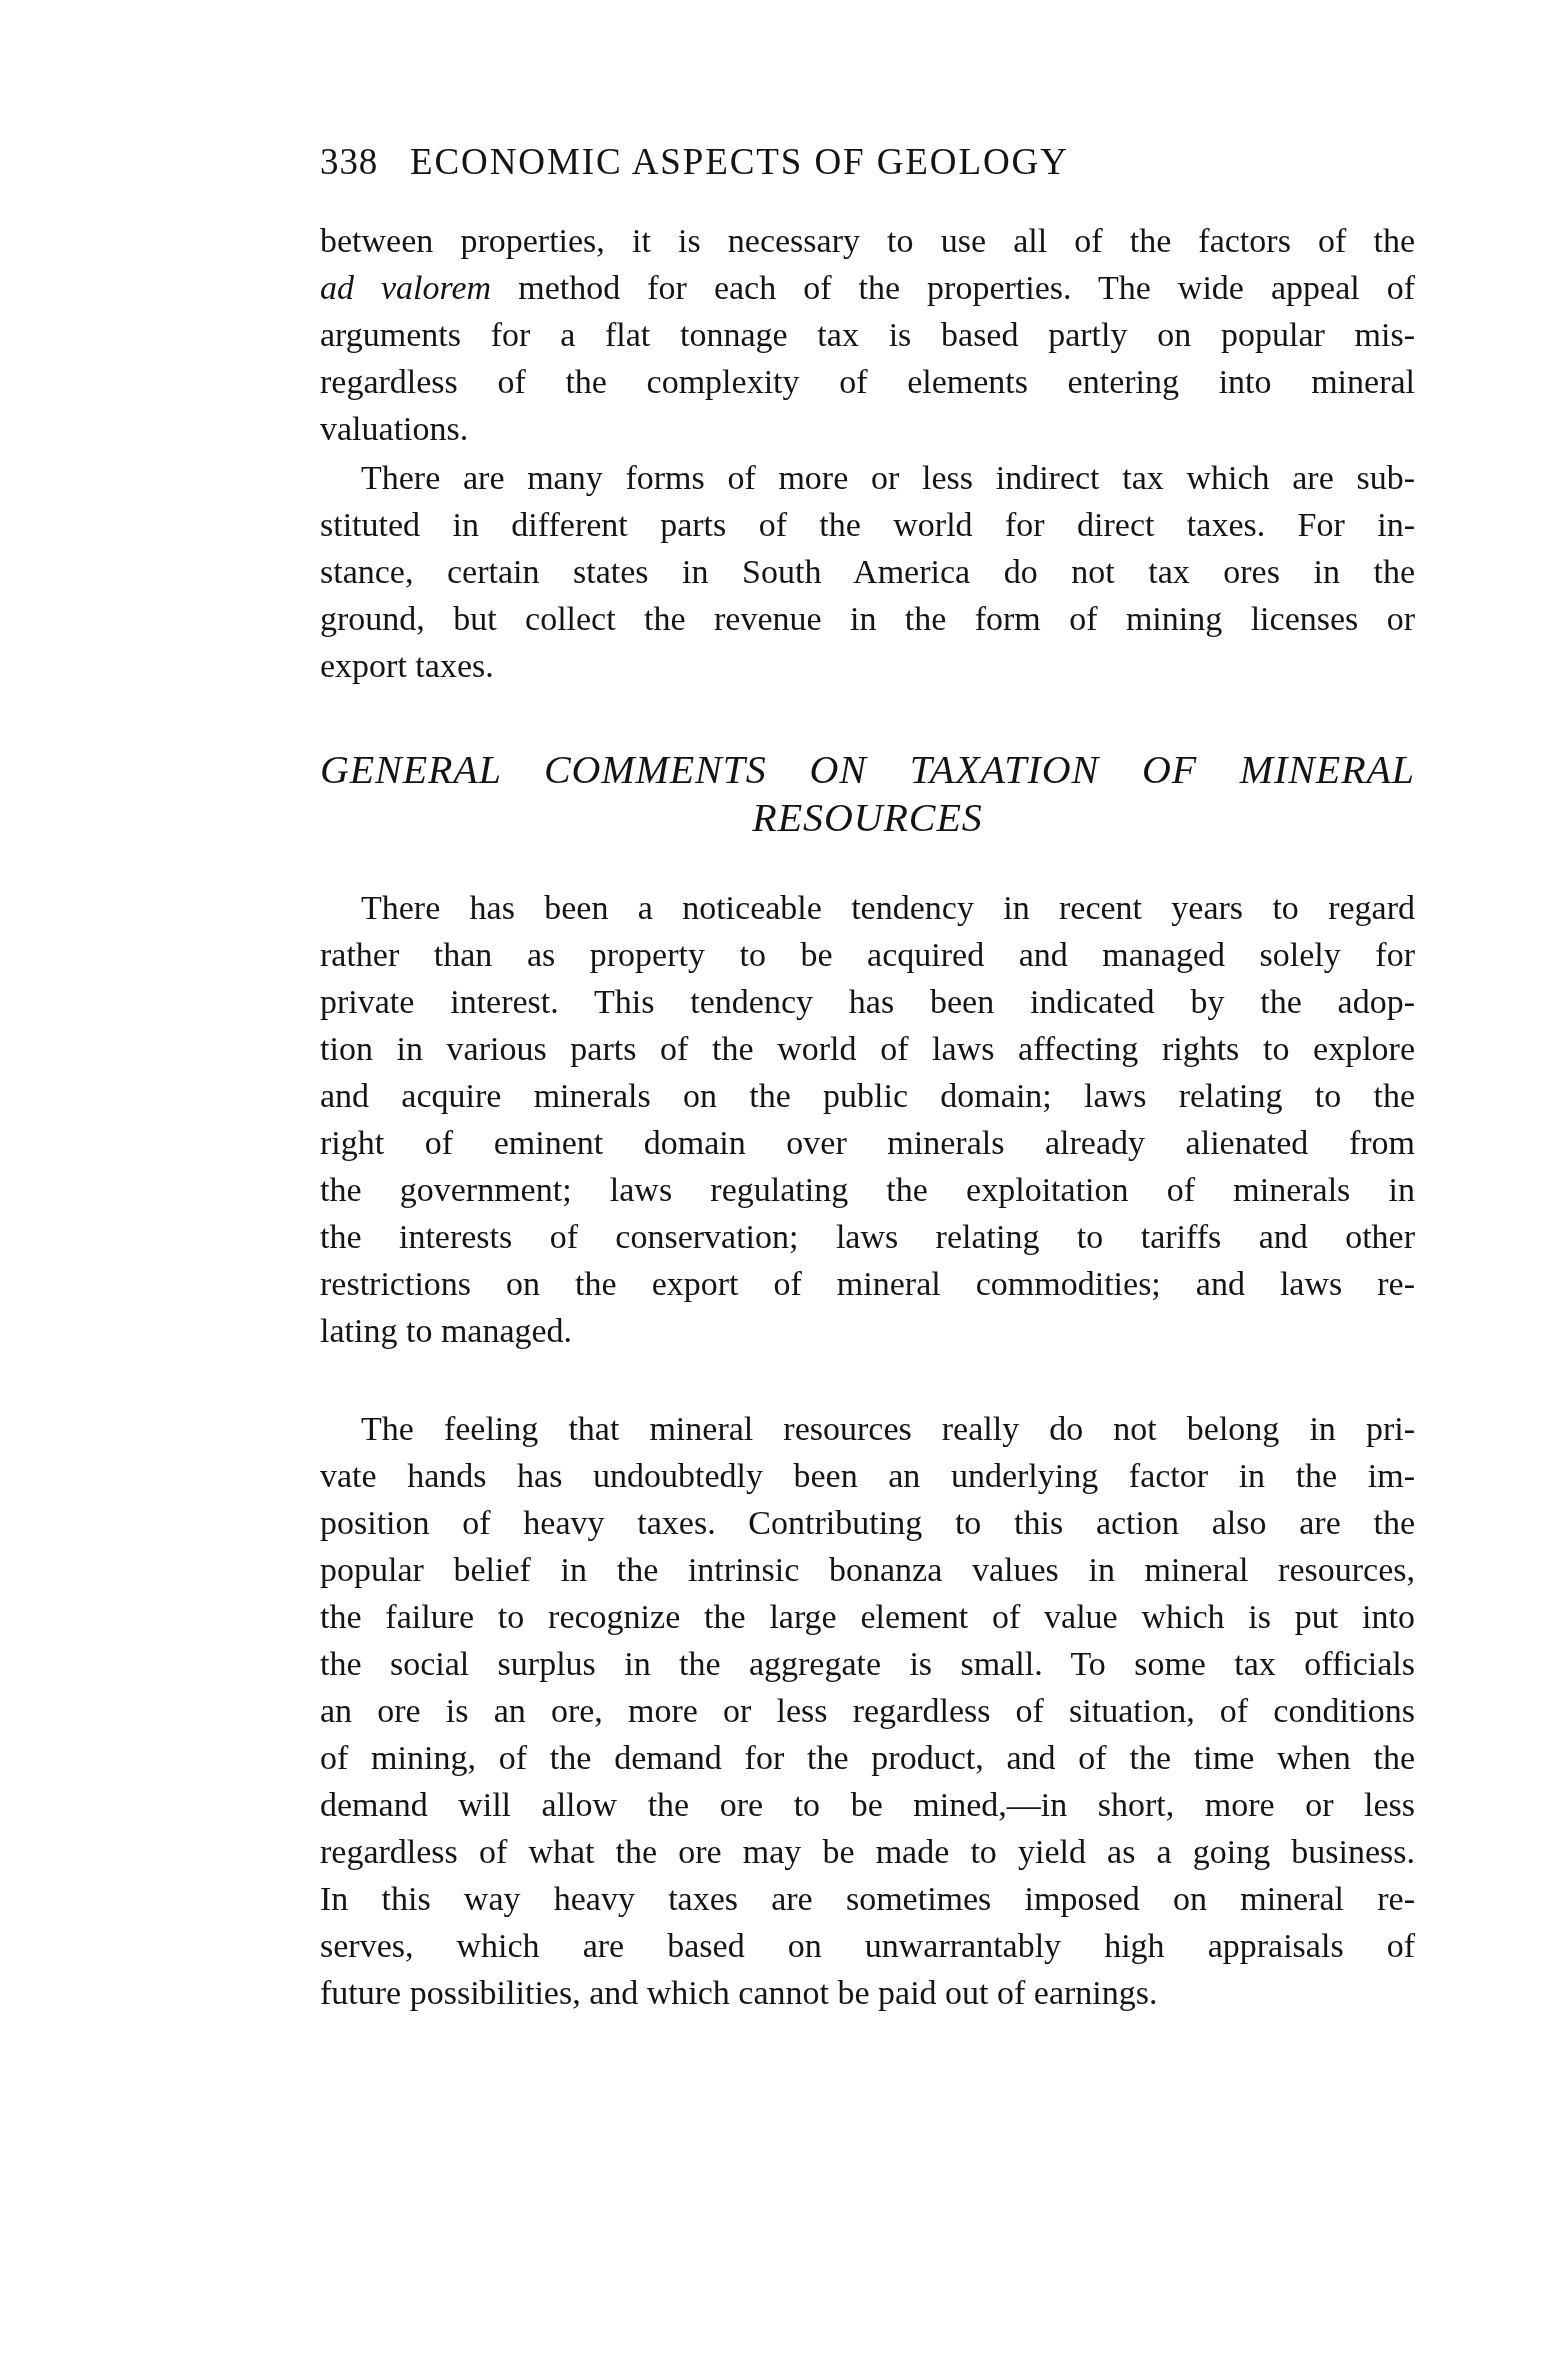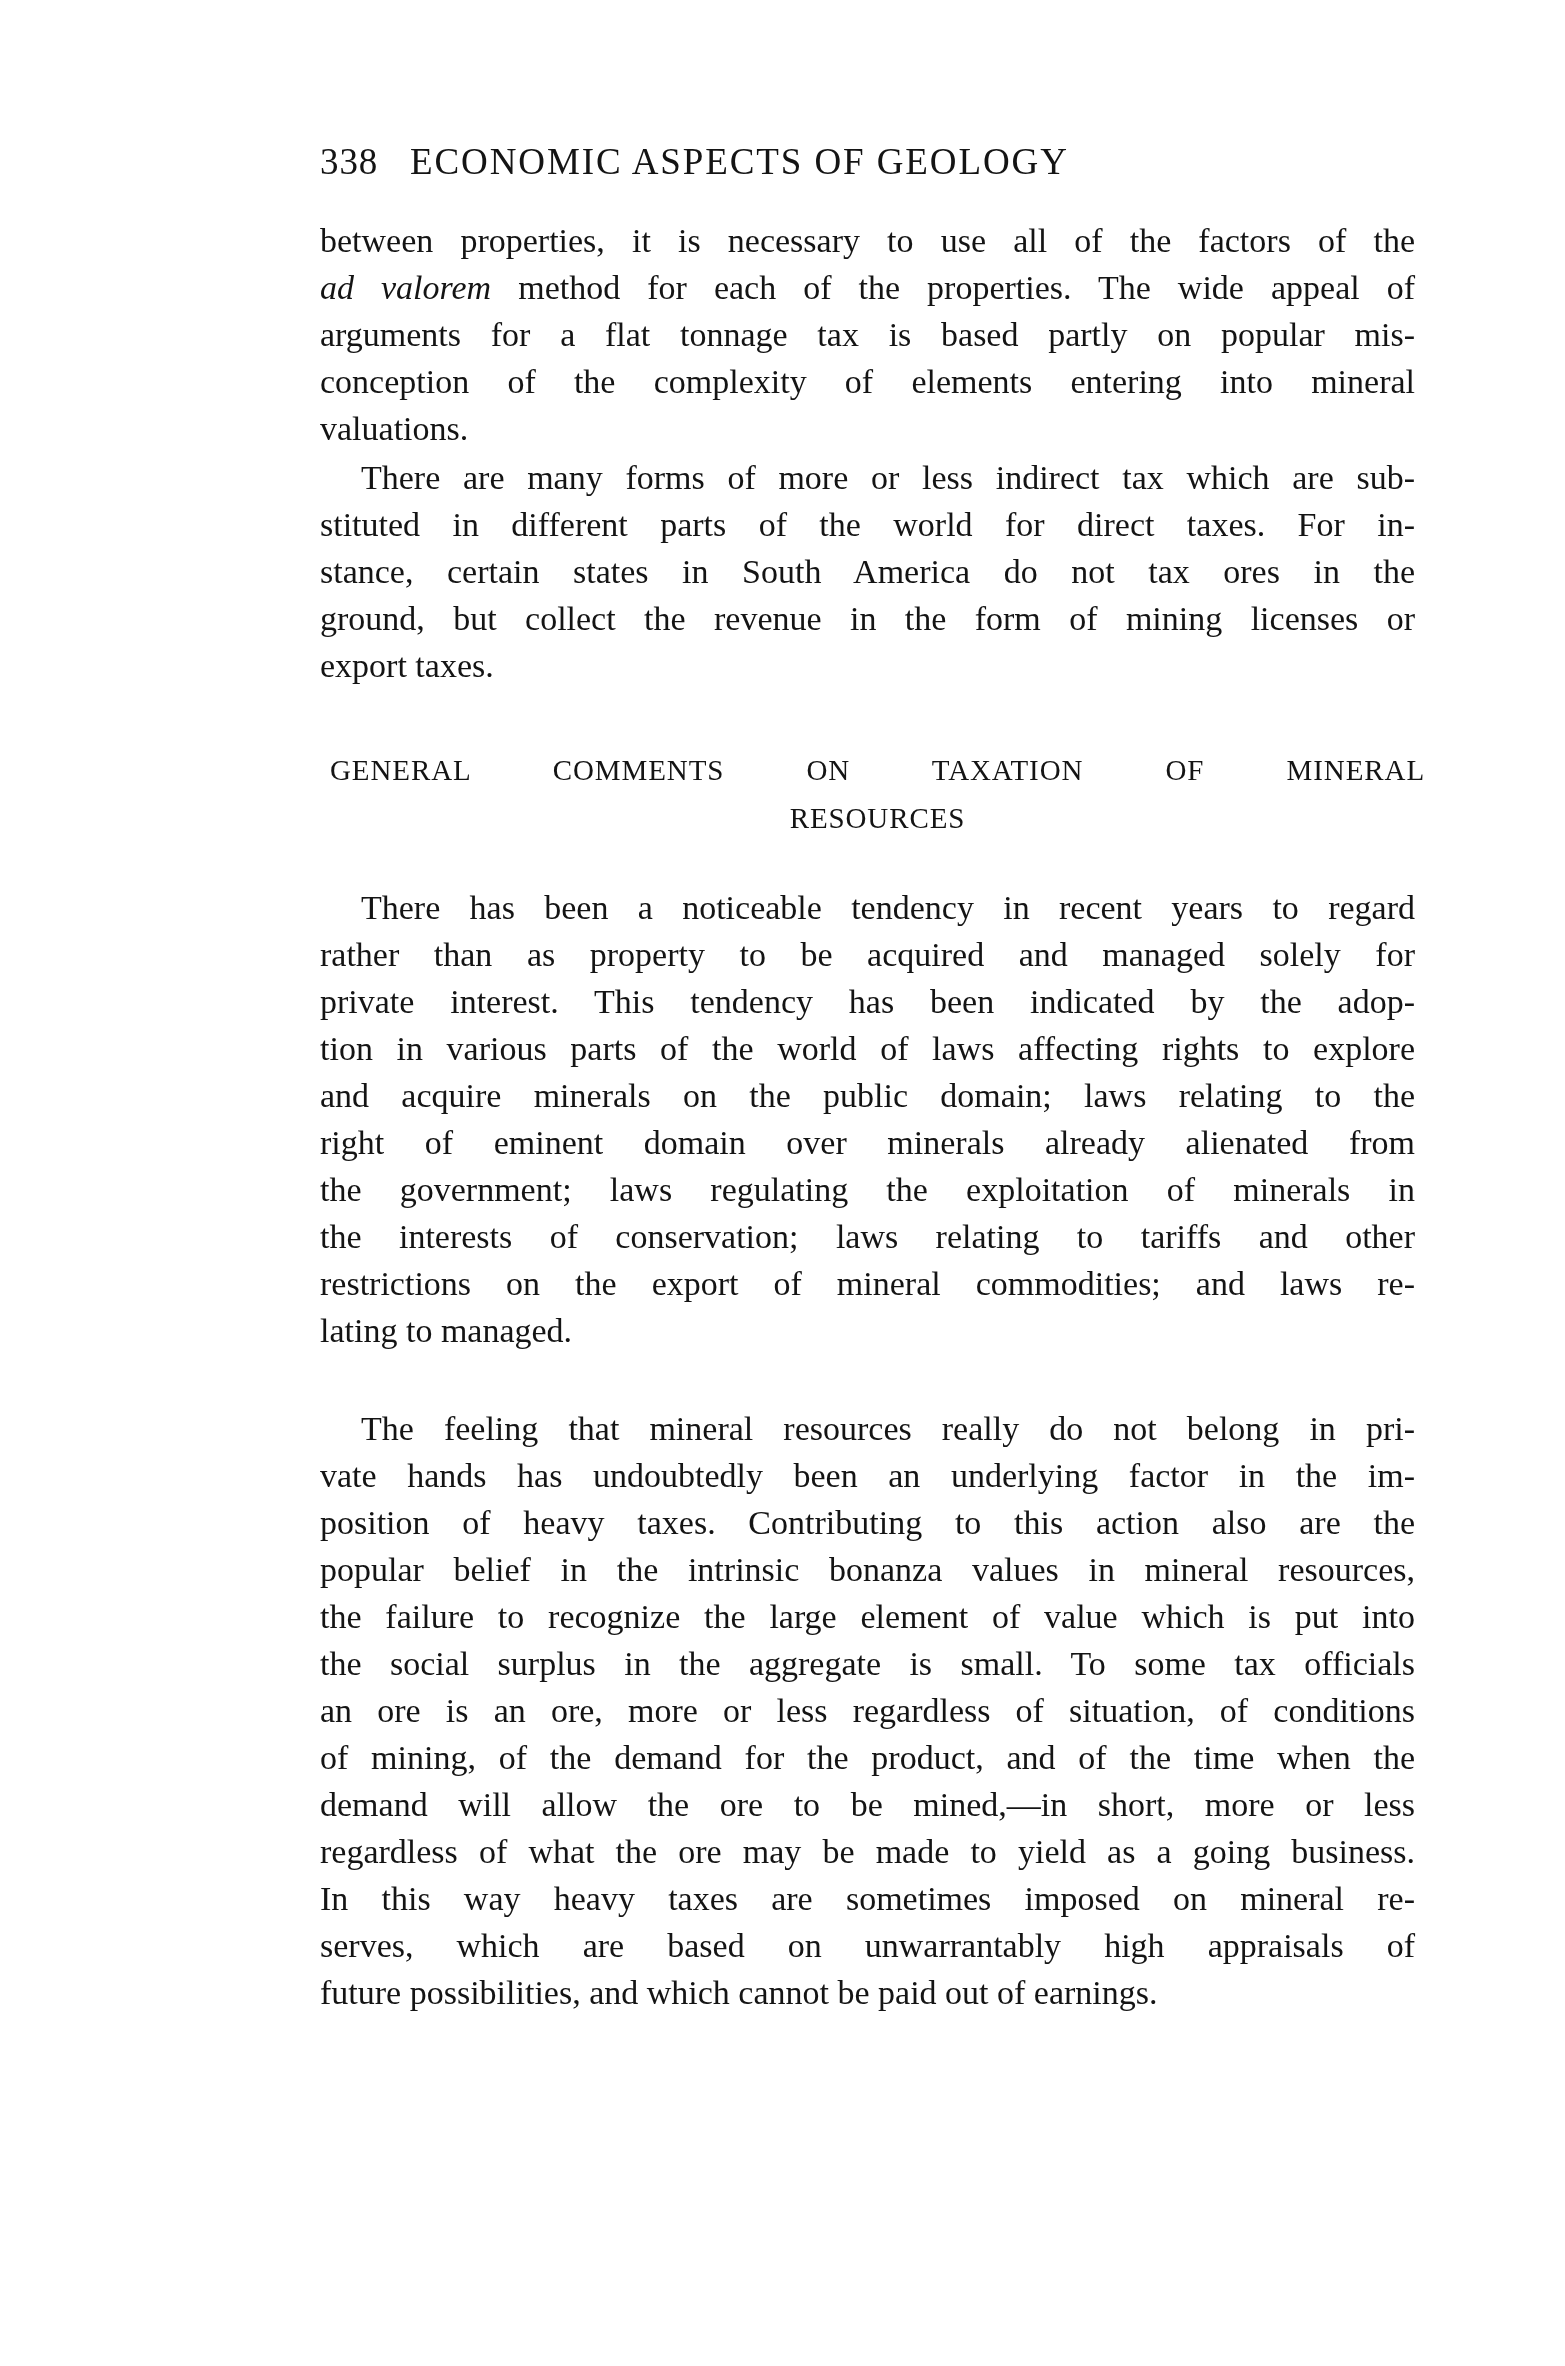--- a/index.html
+++ b/index.html
@@ -58,26 +58,27 @@
       white-space: nowrap;
     }
     .block .line.last {
       text-align-last: left;
     }
     .block .line.indent-line {
       padding-left: 41px;
     }
     .section-heading {
       position: absolute;
-      left: 10px;
+      left: 0;
       width: 1095px;
-      font-size: 29px;
+      font-size: 40px;
       line-height: 48px;
       text-align: center;
       letter-spacing: 0.9px;
+      font-style: italic;
     }
     .section-heading .line {
       display: block;
     }
     .section-heading .line.first {
       text-align: justify;
       text-align-last: justify;
     }
     em { font-style: italic; }
   </style>
@@ -88,21 +89,21 @@
 
   <div class="running-head">
     <span class="page-num">338</span>
     <span class="book-title">ECONOMIC ASPECTS OF GEOLOGY</span>
   </div>
 
   <div class="block" style="top:217px;font-family:Liberation Serif, serif;">
     <span class="line">between properties, it is necessary to use all of the factors of the</span>
     <span class="line"><em>ad valorem</em> <span>method for each of the properties.  The wide appeal of</span></span>
     <span class="line">arguments for a flat tonnage tax is based partly on popular mis-</span>
-    <span class="line">conception of the complexity of elements entering into mineral</span>
+    <span class="line">regardless of the complexity of elements entering into mineral</span>
     <span class="line last">valuations.</span>
   </div>
 
   <div class="block" style="top:454px;">
     <span class="line indent-line">There are many forms of more or less indirect tax which are sub-</span>
     <span class="line">stituted in different parts of the world for direct taxes.  For in-</span>
     <span class="line">stance, certain states in South America do not tax ores in the</span>
     <span class="line">ground, but collect the revenue in the form of mining licenses or</span>
     <span class="line last">export taxes.</span>
   </div>

